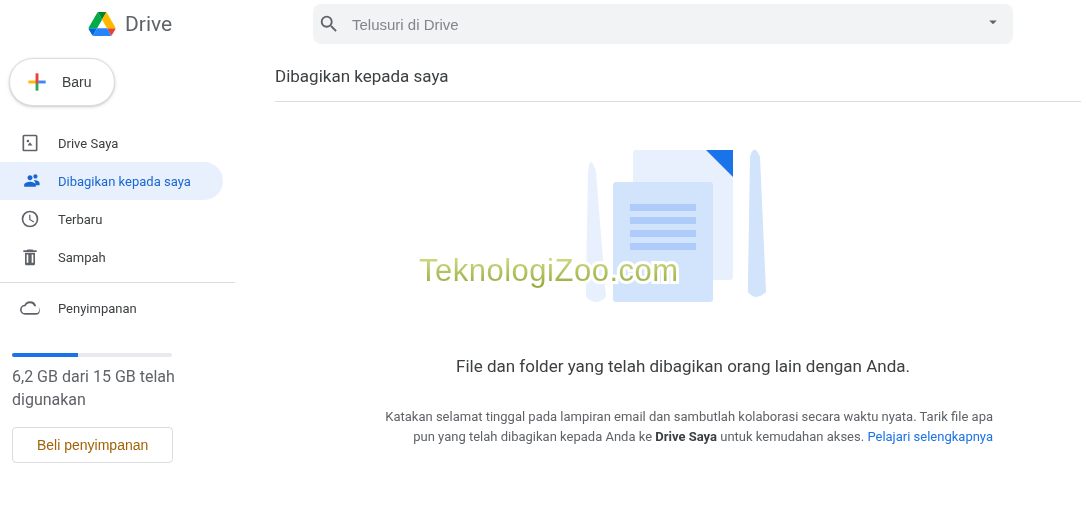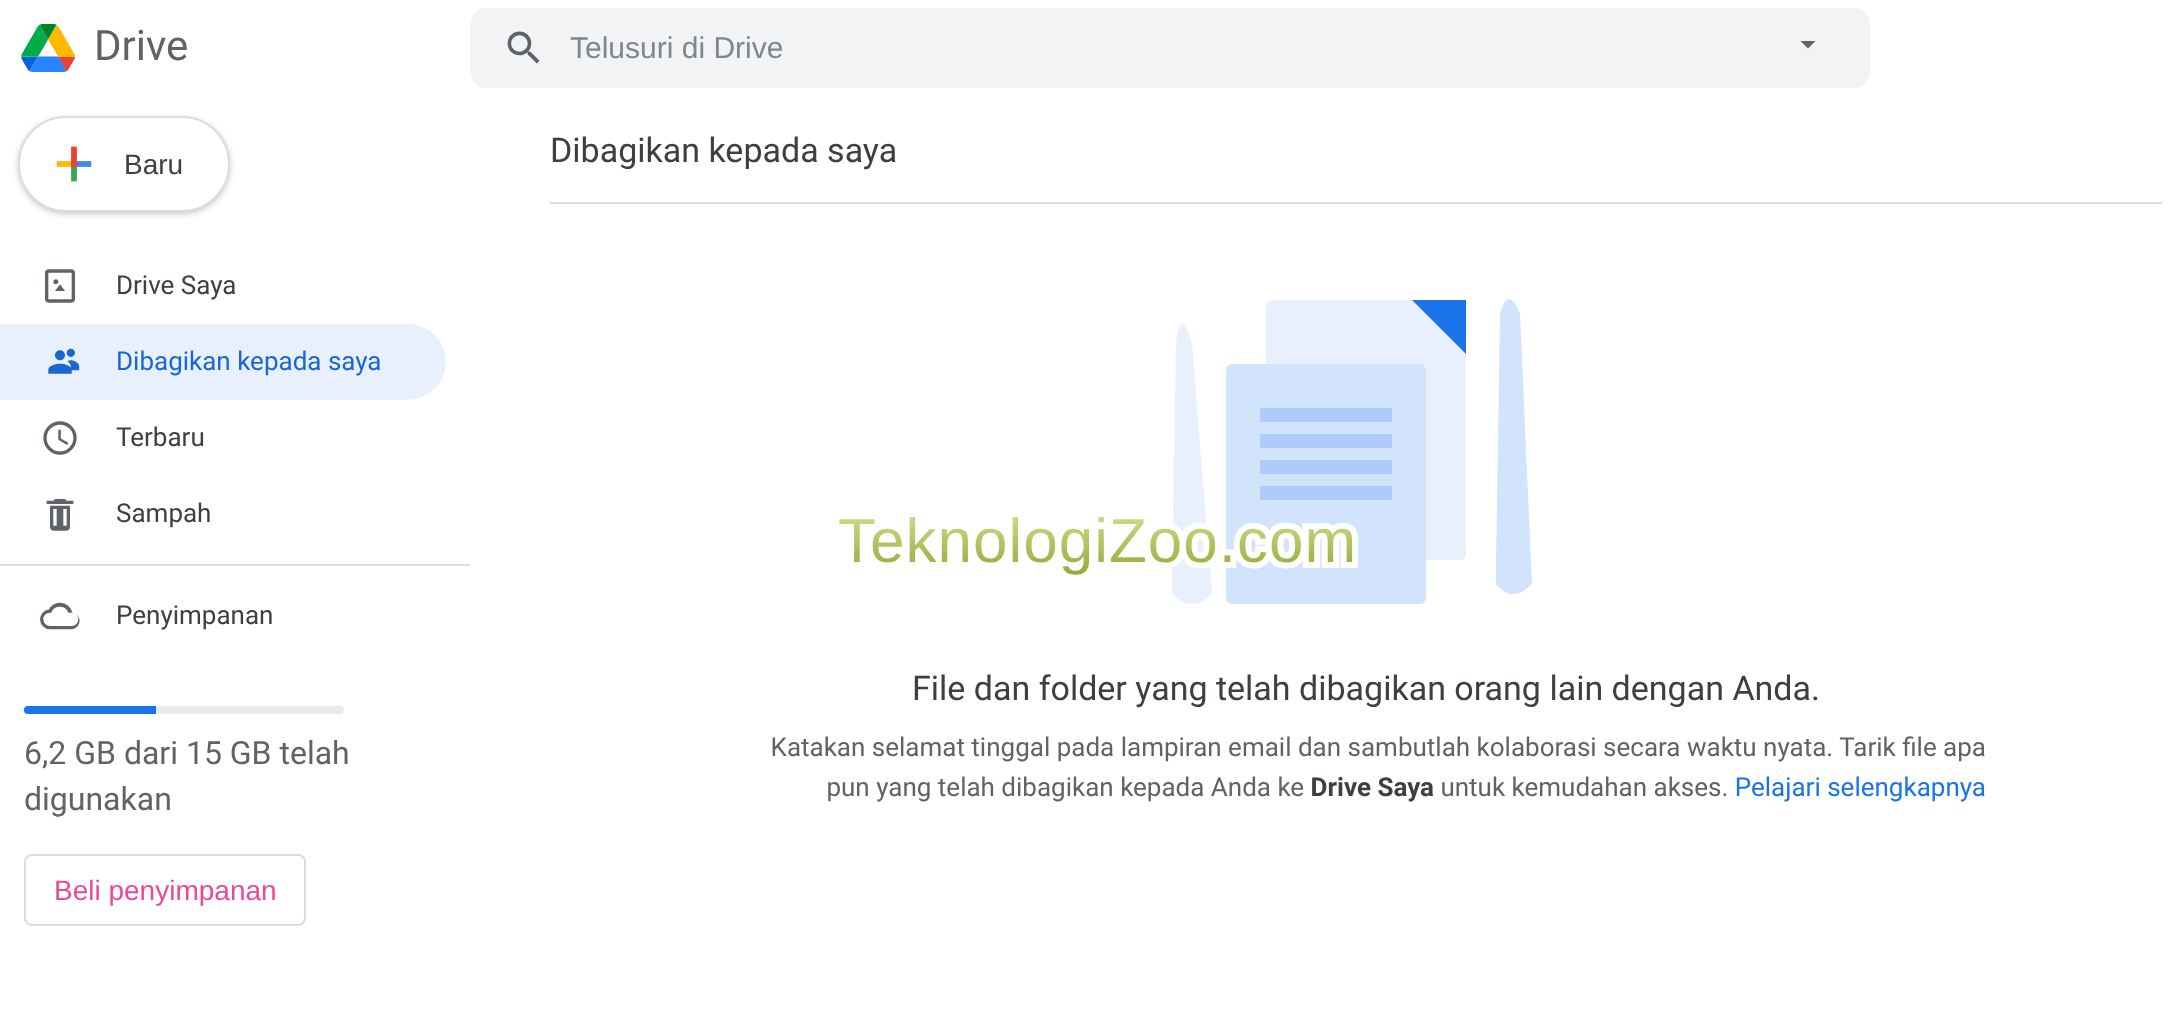--- a/index.html
+++ b/index.html
@@ -1,23 +1,23 @@
 <!DOCTYPE html>
 <html><head>
   <meta charset="utf-8">
   <style>
     * { box-sizing: border-box; margin: 0; padding: 0; }
     body { font-family: Roboto, Arial, sans-serif; background: #fff; color: #3c4043; width: 1091px; height: 506px; overflow: hidden; }
 
-    .header { display: flex; align-items: center; height: 48px; }
+    .header { display: flex; align-items: center; height: 48px; justify-content: center; }
     .logo-wrap { display: flex; align-items: center; gap: 8px; padding-left: 9px; width: 235px; }
     .logo { width: 30px; height: 24px; }
     .app-name { font-size: 21px; color: #5f6368; font-weight: 400; }
 
-    .search-bar { flex: 1; background: #f1f3f4; border-radius: 8px; height: 40px; display: flex; align-items: center; padding: 0 16px; max-width: 700px;}
+    .search-bar { flex: 1; background: #f1f3f4; border-radius: 8px; height: 40px; display: flex; align-items: center; padding: 0 5px; max-width: 700px;}
     .search-bar svg { fill: #5f6368; }
     .search-input { border: none; background: transparent; font-size: 15px; color: #5f6368; outline: none; flex: 1; padding-left: 12px; }
     .search-input::placeholder { color: #80868b; }
     .search-dropdown { padding: 6px; }
 
     .main { display: flex; height: calc(100% - 48px); }
 
     .sidebar { width: 235px; padding-top: 10px; }
     .new-btn { display: inline-flex; align-items: center; gap: 12px; background: #fff; border: 1px solid #dadce0; border-radius: 24px; padding: 10px 22px 10px 14px; margin-left: 9px; margin-bottom: 18px; box-shadow: 0 1px 2px rgba(60,64,67,.18), 0 1px 3px 1px rgba(60,64,67,.08); cursor: pointer; font-size: 14px; color: #3c4043; }
     .new-btn svg { width: 26px; height: 26px; }
@@ -26,26 +26,26 @@
     .nav li { display: flex; align-items: center; gap: 18px; padding: 9px 0 9px 20px; border-radius: 0 20px 20px 0; font-size: 13px; color: #3c4043; cursor: pointer; margin-right: 12px; }
     .nav li.active { background: #e8f0fe; color: #1967d2; }
     .nav li.active svg { fill: #1967d2; }
     .nav li svg { width: 20px; height: 20px; fill: #5f6368; }
     .nav-divider { height: 1px; background: #dadce0; margin: 6px 0 6px 0; }
 
     .storage-section { padding: 12px 8px 0 12px; }
     .storage-bar { height: 4px; background: #e8eaed; border-radius: 2px; margin: 14px 0 8px 0; overflow: hidden; max-width: 160px; }
     .storage-bar-fill { height: 100%; background: #1a73e8; width: 41%; }
     .storage-text { font-size: 16px; color: #5f6368; line-height: 1.45; }
-    .buy-btn { margin-top: 16px; border: 1px solid #dadce0; background: #fff; color: #ec4899; font-size: 14px; padding: 9px 14px; border-radius: 4px; cursor: pointer; }
+    .buy-btn { margin-top: 16px; border: 1px solid #dadce0; background: #fff; color: #a16207; font-size: 14px; padding: 9px 24px; border-radius: 4px; cursor: pointer; }
 
     .content { flex: 1; padding: 18px 0 0 40px; position: relative; }
     .content-title { font-size: 17px; color: #3c4043; font-weight: 400; padding-bottom: 15px; border-bottom: 1px solid #dadce0; margin-right: 10px;}
     
-    .empty-state { display: flex; flex-direction: column; align-items: center; margin-top: 40px; }
+    .empty-state { display: flex; flex-direction: column; align-items: center; margin-top: 40px; gap: 21px; }
     .empty-illust { margin-bottom: 28px; }
     .empty-heading { font-size: 17px; color: #3c4043; margin-bottom: 10px; }
     .empty-sub { font-size: 13px; color: #5f6368; text-align: right; max-width: 620px; line-height: 1.5; }
     .empty-sub b { color: #3c4043; font-weight: 700; }
     .empty-sub a { color: #1a73e8; text-decoration: none; }
 
     .watermark { position: absolute; top: 205px; left: 50%; transform: translateX(-94%); font-family: Arial Black, Arial, sans-serif; font-size: 31px; font-weight: 400; letter-spacing: 0.5px; pointer-events: none; }
     .watermark .wm-inner { background: linear-gradient(#d6e28f, #93a83a); -webkit-background-clip: text; background-clip: text; color: transparent; }
     .watermark .wm-shadow { position: absolute; top: 0; left: 0; -webkit-text-stroke: 6px #fff; z-index: -1; }
   </style>

